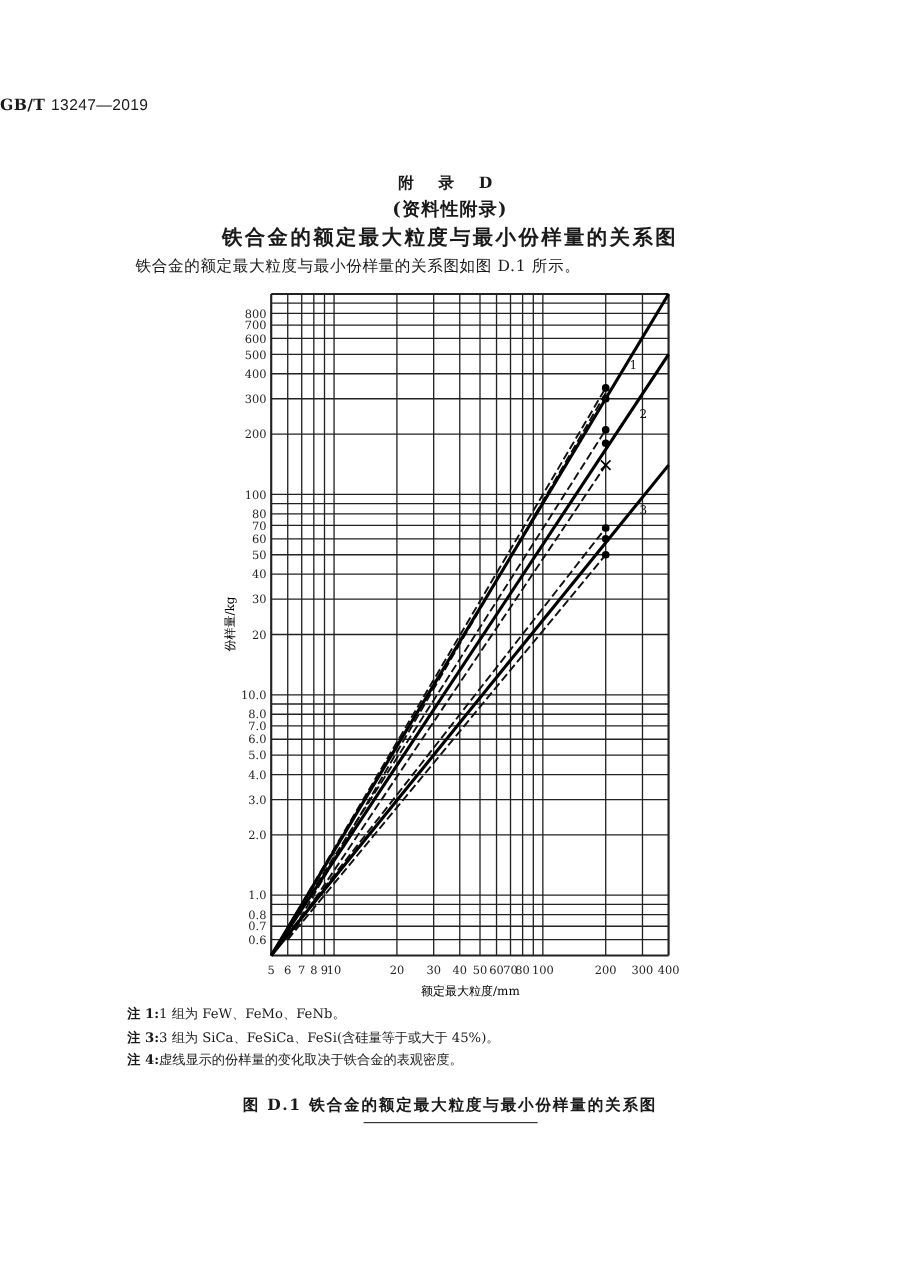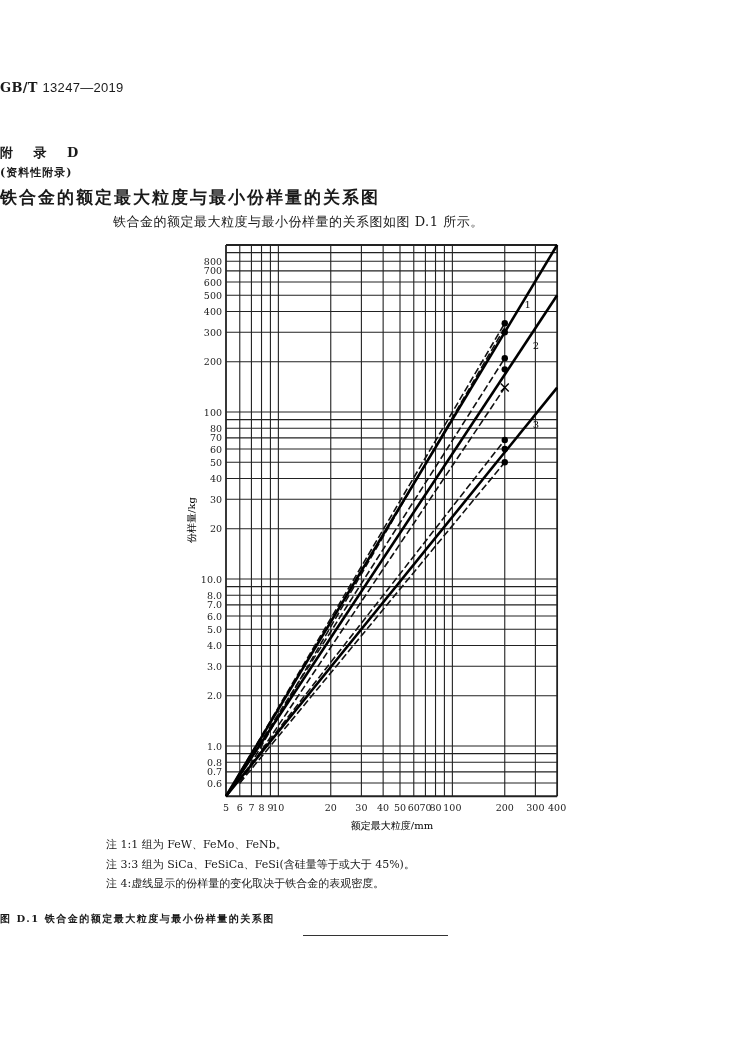--- a/index.html
+++ b/index.html
@@ -1,28 +1,28 @@
 <!DOCTYPE html>
 <html><head>
 <meta charset="utf-8">
 <style>
   html, body { margin: 0; padding: 0; background: #ffffff; }
   body { width: 750px; height: 1061px; position: relative; overflow: hidden;
          font-family: "DejaVu Serif", "Liberation Serif", serif; color: #1a1a1a; }
   .abs { position: absolute; }
   .std-code { left: 0; width: 692px; top: 80px; font-size: 13px; font-weight: bold; letter-spacing: 0.3px; }
   .std-code .num { font-family: "Liberation Sans", sans-serif; font-weight: normal; }
-  .center { left: 0; width: 750px; text-align: left; }
+  .center { left: 0; width: 750px; text-align: center; }
   .annex-title { top: 144px; font-size: 13px; font-weight: bold; letter-spacing: 8px; }
-  .annex-sub { top: 165px; font-size: 11px; font-weight: bold; letter-spacing: 1px; }
+  .annex-sub { top: 165px; font-size: 15px; font-weight: bold; letter-spacing: 1px; }
   .annex-head { top: 186px; font-size: 17px; font-weight: bold; letter-spacing: 2px; }
   .intro { left: 113px; top: 213px; font-size: 13px; letter-spacing: 0.5px; text-align: center; }
   .notes { left: 106px; top: 835px; font-size: 11px; line-height: 19.5px; }
-  .notes .lbl { font-weight: normal; }
-  .caption { top: 912px; font-size: 10px; font-weight: bold; letter-spacing: 1.5px; }
+  .notes .lbl { font-weight: bold; }
+  .caption { top: 912px; font-size: 13px; font-weight: bold; letter-spacing: 1.5px; }
   .rule { left: 303px; top: 935px; width: 145px; height: 0; border-top: 1.5px solid #333; }
   svg text { font-family: "DejaVu Serif", "Liberation Serif", serif; }
 </style>
 </head>
 <body>
 
 <div class="abs std-code">
   <span>GB/T</span>&nbsp;<span class="num">13247—2019</span>
 </div>
 

